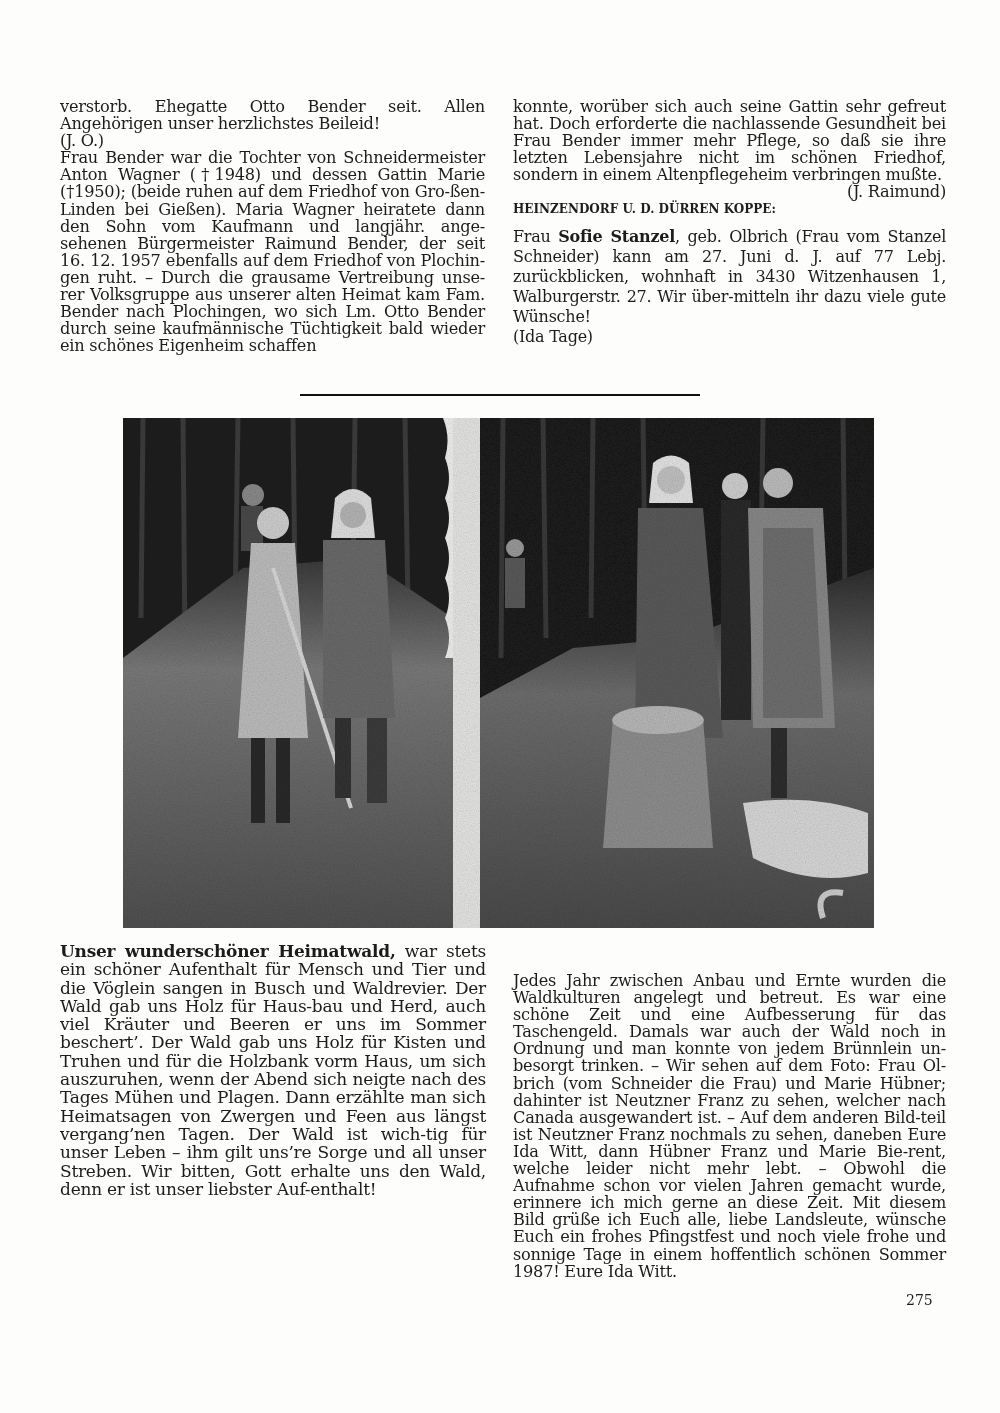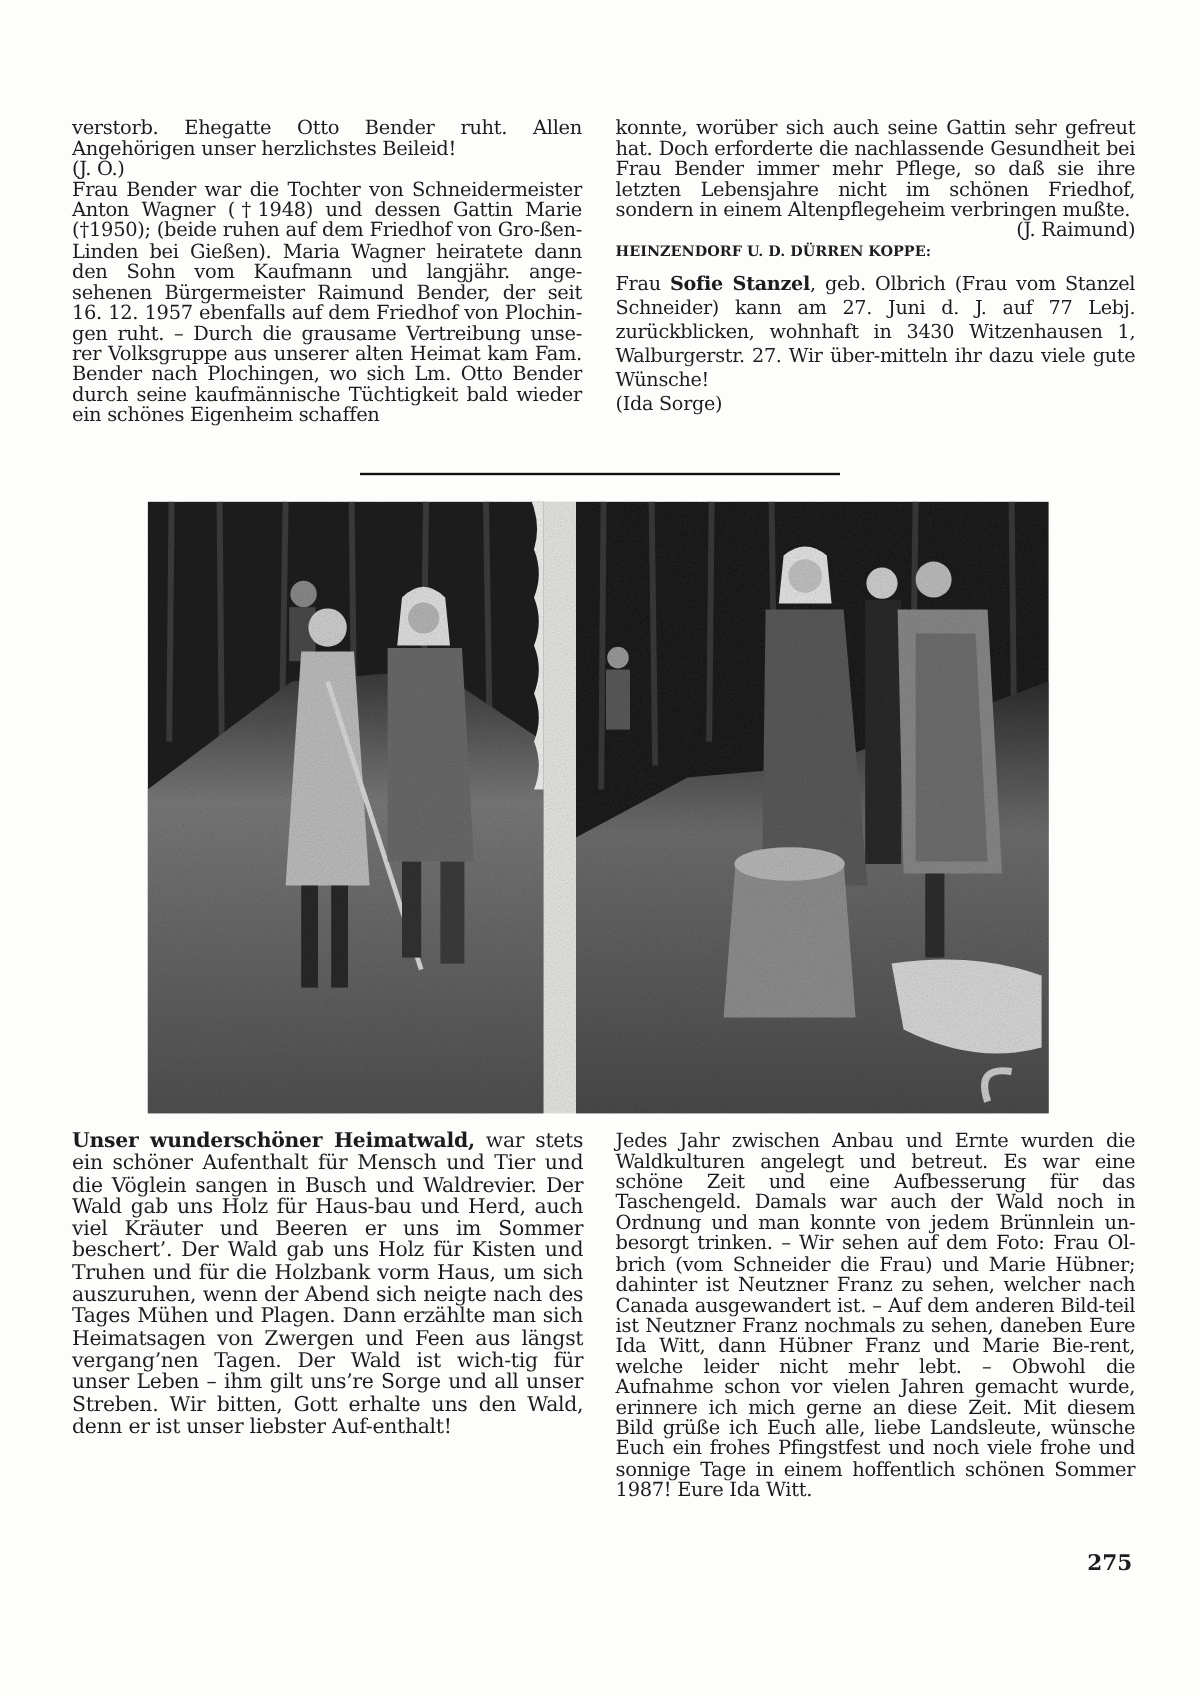--- a/index.html
+++ b/index.html
@@ -6,51 +6,51 @@
   body {
     width:1000px; height:1413px; background:#fdfdfb; position:relative; overflow:hidden;
     font-family: "DejaVu Serif", "Liberation Serif", serif; color:#1c1c1c;
   }
   .col { position:absolute; font-size:16.2px; line-height:17.1px; letter-spacing:-0.25px; }
   .col p { margin:0; text-align:justify; text-align-last:left; hyphens:manual; }
   .right-sig { text-align:left; display:block; }
   #col-tl { left:60px; top:98px; width:425px; }
   #col-tr { left:513px; top:98px; width:433px; }
   #col-bl { left:60px; top:942px; width:426px; font-size:17px; line-height:18.3px; }
-  #col-br { left:513px; top:942px; width:433px; }
+  #col-br { left:513px; top:972px; width:433px; }
   .sig-inline { float:right; }
   .heading {
     font-weight:bold; font-size:12px; letter-spacing:0px; margin:18px 0 8px 0 !important;
   }
   .intro-b { font-size:16px; line-height:20px; }
   .bold { font-weight:bold; }
   #rule {
     position:absolute; left:300px; top:394px; width:400px; height:2px; background:#111;
   }
   #photo {
     position:absolute; left:123px; top:418px; width:751px; height:510px;
   }
   #page-number {
-    position:absolute; left:906px; top:1292px; font-size:18px; font-weight:bold;
+    position:absolute; left:906px; top:1292px; font-size:14px; font-weight:normal;
   }
 </style>
 </head>
 <body>
 
 <div class="col" id="col-tl">
-  <p>verstorb. Ehegatte Otto Bender ruht. Allen Angehörigen unser herzlichstes Beileid!</p>
+  <p>verstorb. Ehegatte Otto Bender seit. Allen Angehörigen unser herzlichstes Beileid!</p>
   <span class="right-sig">(J. O.)</span>
   <p>Frau Bender war die Tochter von Schneidermeister Anton Wagner (†1948) und dessen Gattin Marie (†1950); (beide ruhen auf dem Friedhof von Gro-ßen-Linden bei Gießen). Maria Wagner heiratete dann den Sohn vom Kaufmann und langjähr. ange-sehenen Bürgermeister Raimund Bender, der seit 16. 12. 1957 ebenfalls auf dem Friedhof von Plochin-gen ruht. – Durch die grausame Vertreibung unse-rer Volksgruppe aus unserer alten Heimat kam Fam. Bender nach Plochingen, wo sich Lm. Otto Bender durch seine kaufmännische Tüchtigkeit bald wieder ein schönes Eigenheim schaffen</p>
 </div>
 
 <div class="col" id="col-tr">
   <p><span>konnte, worüber sich auch seine Gattin sehr gefreut hat. Doch erforderte die nachlassende Gesundheit bei Frau Bender immer mehr Pflege, so daß sie ihre letzten Lebensjahre nicht im schönen Friedhof, sondern in einem Altenpflegeheim verbringen mußte.</span> <span class="sig-inline">(J. Raimund)</span></p>
   <p class="heading">HEINZENDORF U. D. DÜRREN KOPPE:</p>
   <p class="intro-b"><span>Frau </span><span class="bold">Sofie Stanzel</span><span>, geb. Olbrich (Frau vom Stanzel Schneider) kann am 27. Juni d. J. auf 77 Lebj. zurückblicken, wohnhaft in 3430 Witzenhausen 1, Walburgerstr. 27. Wir über-mitteln ihr dazu viele gute Wünsche!</span></p>
-  <span class="right-sig intro-b">(Ida Sorge)</span>
+  <span class="right-sig intro-b">(Ida Tage)</span>
 </div>
 
 <div id="rule"></div>
 
 <svg id="photo" viewBox="0 0 751 510" width="751" height="510">
   <defs>
     <filter id="grain" x="0" y="0" width="100%" height="100%">
       <feTurbulence type="fractalNoise" baseFrequency="0.9" numOctaves="2" seed="3" result="n"></feTurbulence>
       <feColorMatrix type="saturate" values="0"></feColorMatrix>
       <feComponentTransfer>

